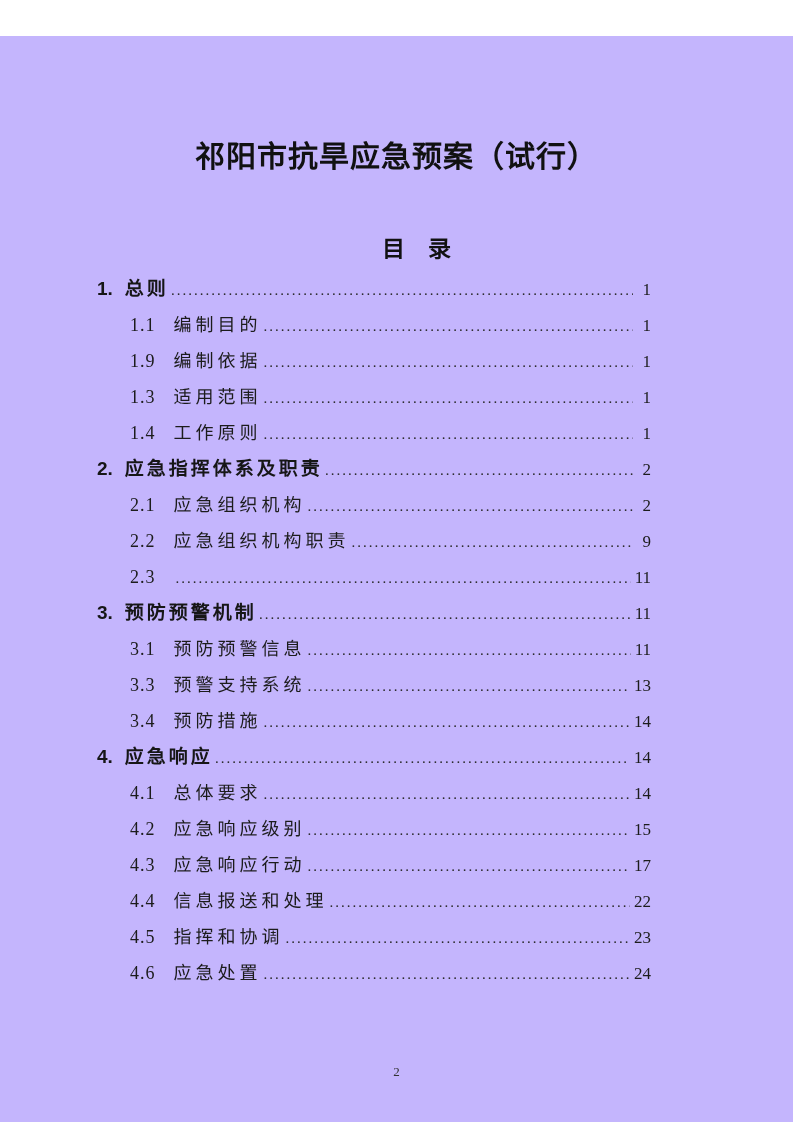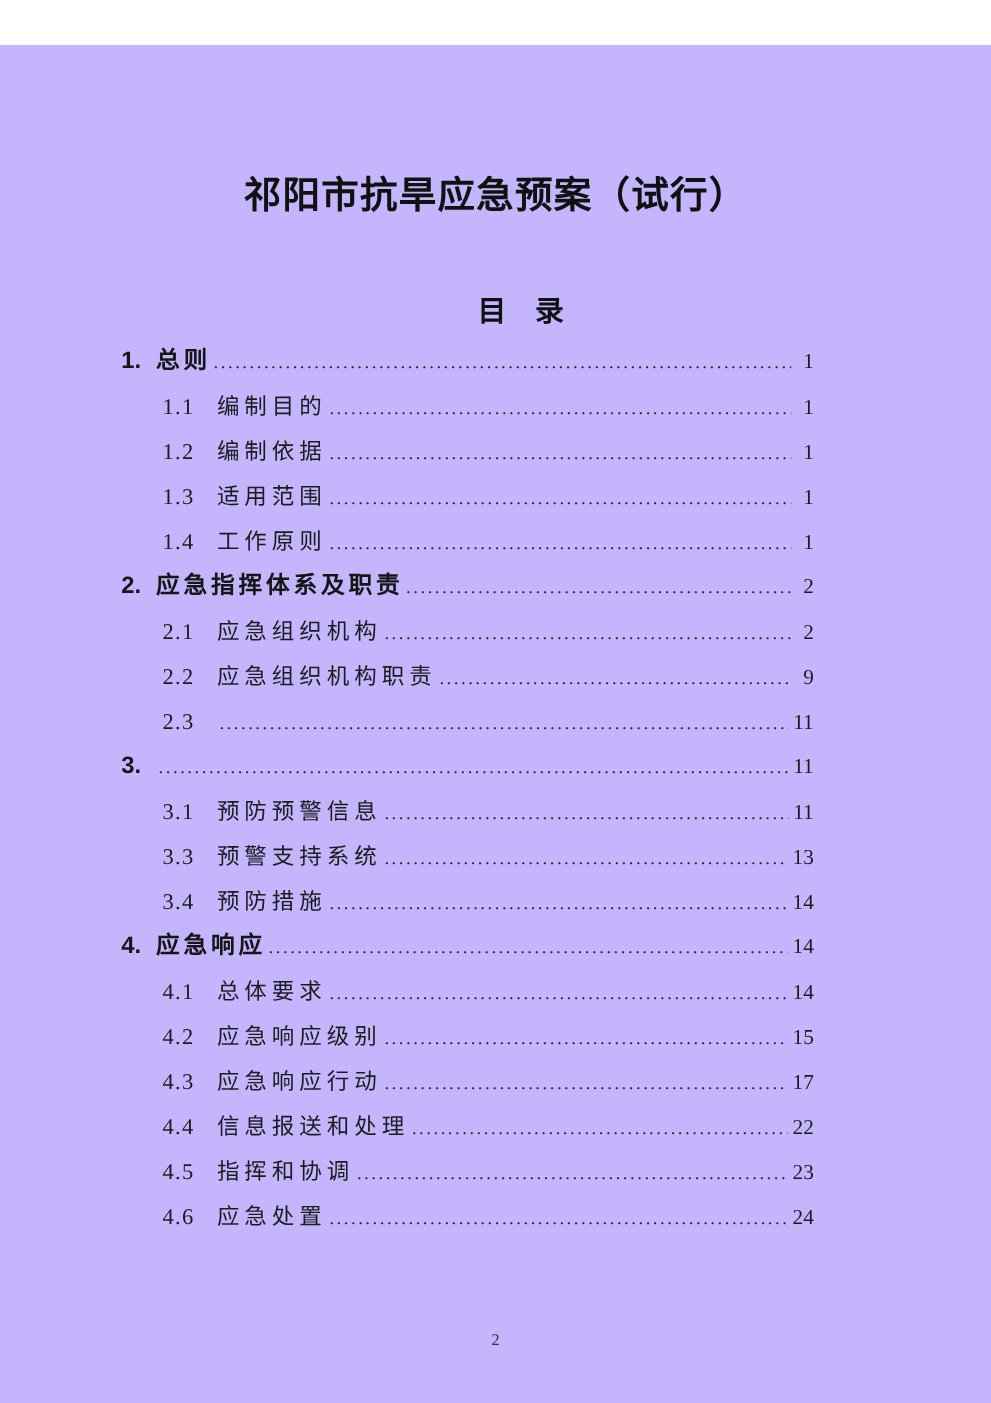--- a/index.html
+++ b/index.html
@@ -127,21 +127,21 @@
     <span class="leader"></span>
     <span class="entry-page">1</span>
   </div>
       <div class="toc-entry level-2">
     <span class="entry-num">1.1</span>
     <span class="entry-label">编制目的</span>
     <span class="leader"></span>
     <span class="entry-page">1</span>
   </div>
       <div class="toc-entry level-2">
-    <span class="entry-num">1.2</span>
+    <span class="entry-num">1.9</span>
     <span class="entry-label">编制依据</span>
     <span class="leader"></span>
     <span class="entry-page">1</span>
   </div>
       <div class="toc-entry level-2">
     <span class="entry-num">1.3</span>
     <span class="entry-label">适用范围</span>
     <span class="leader"></span>
     <span class="entry-page">1</span>
   </div>
@@ -169,20 +169,21 @@
     <span class="leader"></span>
     <span class="entry-page">9</span>
   </div>
       <div class="toc-entry level-2">
     <span class="entry-num">2.3</span>
     <span class="leader"></span>
     <span class="entry-page">11</span>
   </div>
       <div class="toc-entry level-1">
     <span class="entry-num">3.</span>
+    <span class="entry-label">预防预警机制</span>
     <span class="leader"></span>
     <span class="entry-page">11</span>
   </div>
       <div class="toc-entry level-2">
     <span class="entry-num">3.1</span>
     <span class="entry-label">预防预警信息</span>
     <span class="leader"></span>
     <span class="entry-page">11</span>
   </div>
       <div class="toc-entry level-2">

